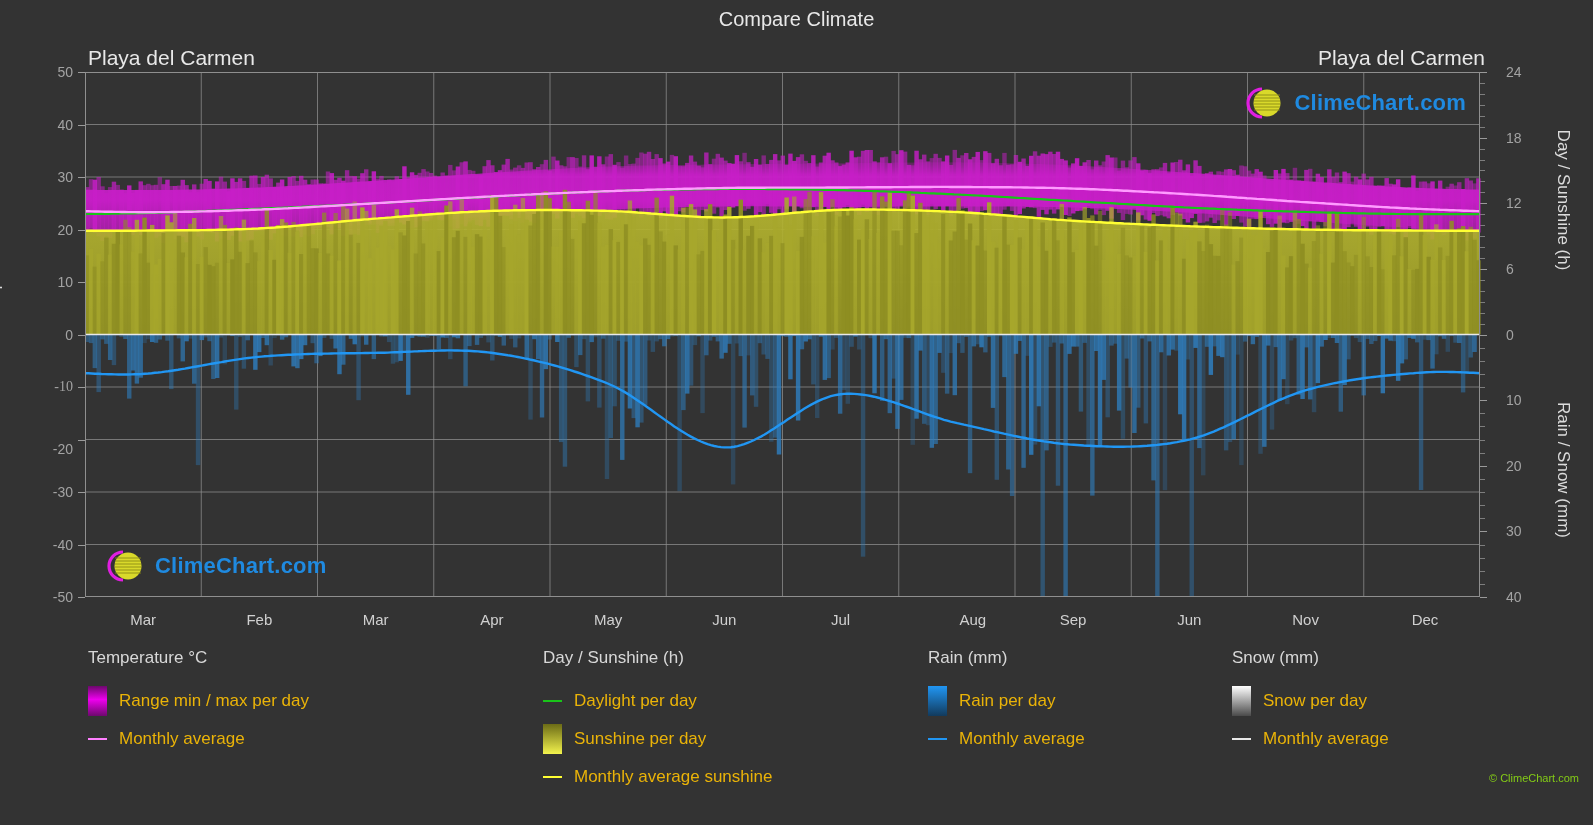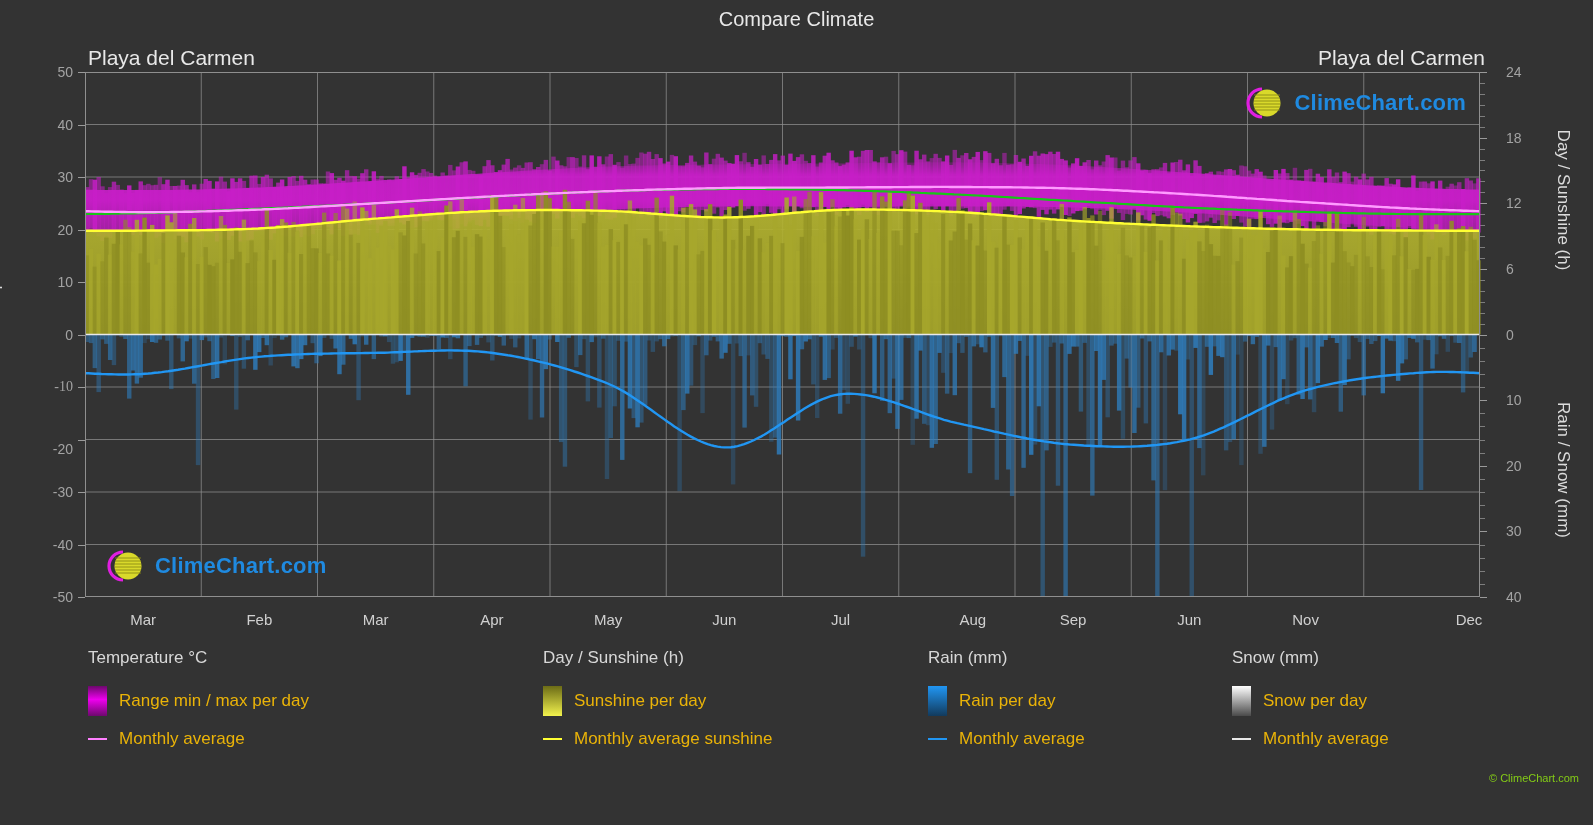--- a/index.html
+++ b/index.html
@@ -1372,37 +1372,41 @@
     <div class="xtick" style="left: 174.375px;">Feb</div>
     <div class="xtick" style="left: 290.625px;">Mar</div>
     <div class="xtick" style="left: 406.875px;">Apr</div>
     <div class="xtick" style="left: 523.125px;">May</div>
     <div class="xtick" style="left: 639.375px;">Jun</div>
     <div class="xtick" style="left: 755.625px;">Jul</div>
     <div class="xtick" style="left: 871.875px; margin-left: 16px;">Aug</div>
     <div class="xtick" style="left: 988.125px;">Sep</div>
     <div class="xtick" style="left: 1104.38px;">Jun</div>
     <div class="xtick" style="left: 1220.62px;">Nov</div>
-    <div class="xtick" style="left: 1384px; text-align: right;">Dec</div>
+    <div class="xtick" style="left: 1340px; text-align: right;">Dec</div>
   </div>
 
 <div id="legend">
     <div class="lcol" style="left: 88px;">
       <div class="lhead">Temperature °C</div>
       <div class="lrow">
         <div class="lsw" style="background: linear-gradient(rgb(109, 8, 109), rgb(238, 0, 238) 45%, rgb(109, 8, 109));"></div>
         <div class="ltxt">Range min / max per day</div>
       </div>
       <div class="lrow">
         <div class="lline" style="background: rgb(255, 127, 255);"></div>
         <div class="ltxt">Monthly average</div>
       </div>
     </div>
     <div class="lcol" style="left: 543px;">
       <div class="lhead">Day / Sunshine (h)</div>
+      <div class="lrow">
+        <div class="lline" style="background: rgb(25, 196, 25);"></div>
+        <div class="ltxt">Daylight per day</div>
+      </div>
       <div class="lrow">
         <div class="lsw" style="background: linear-gradient(rgb(107, 107, 22), rgb(242, 242, 77));"></div>
         <div class="ltxt">Sunshine per day</div>
       </div>
       <div class="lrow">
         <div class="lline" style="background: rgb(255, 255, 51);"></div>
         <div class="ltxt">Monthly average sunshine</div>
       </div>
     </div>
     <div class="lcol" style="left: 928px;">

